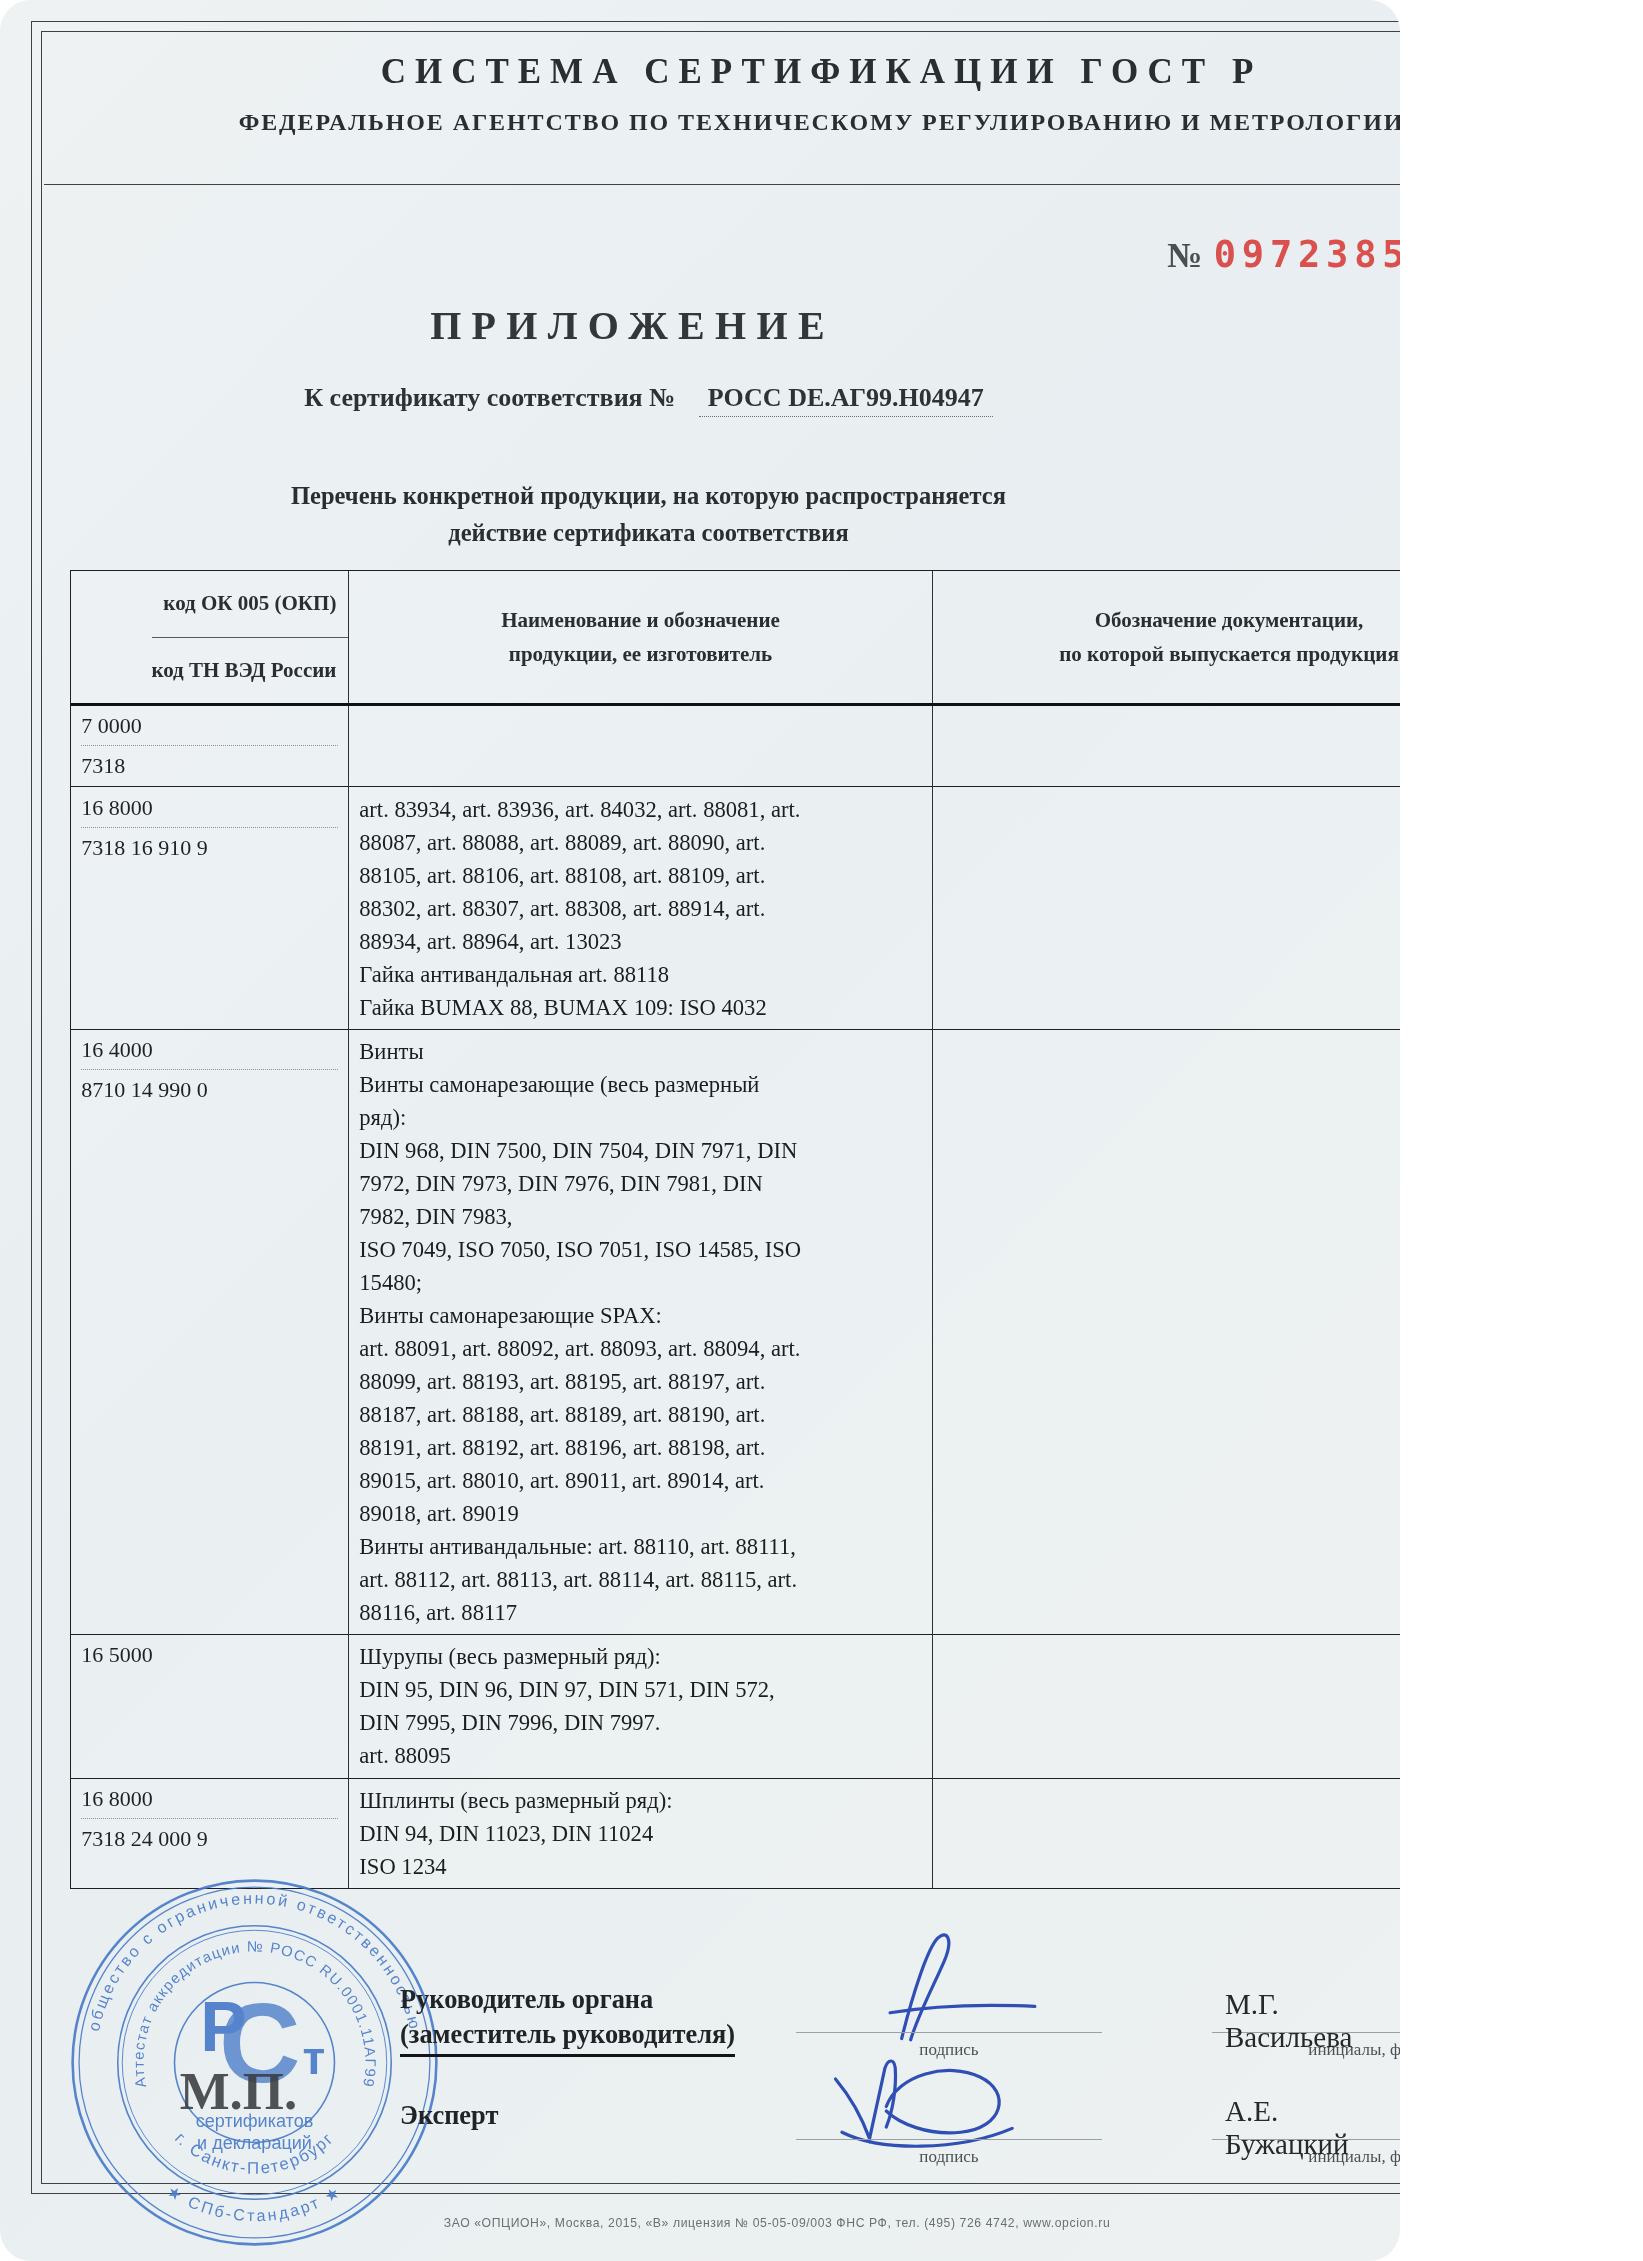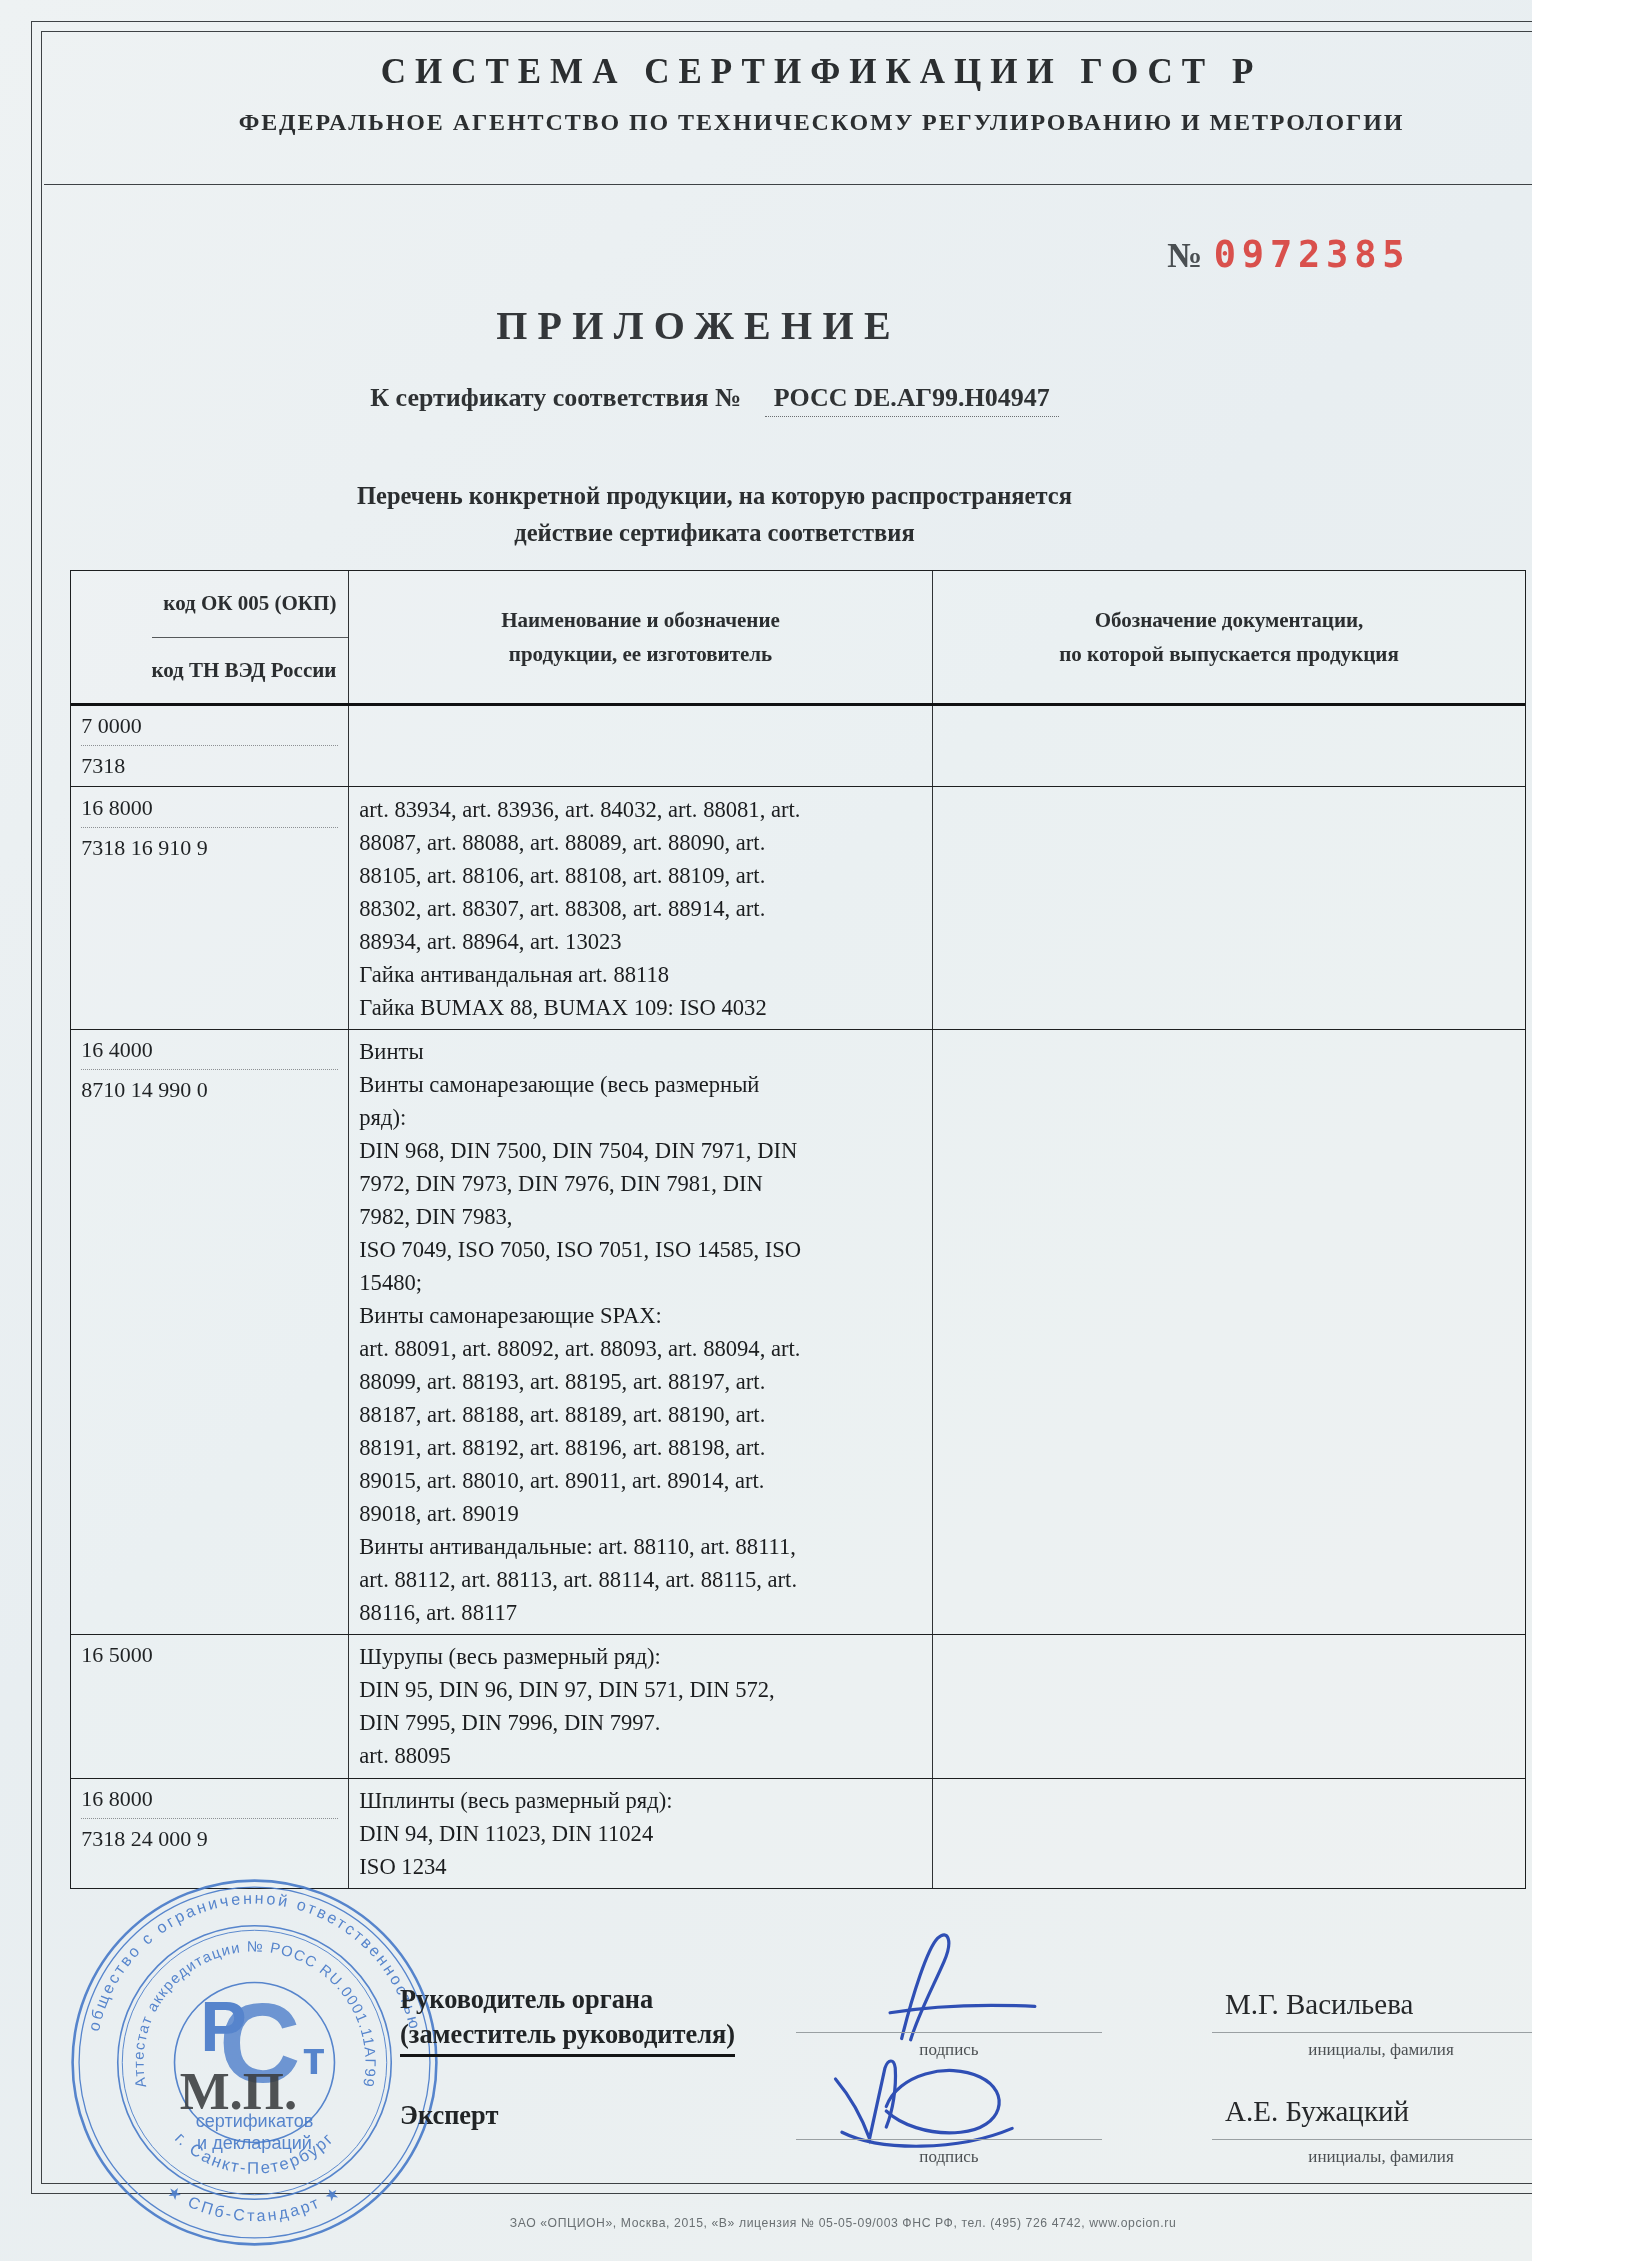--- a/index.html
+++ b/index.html
@@ -1,18 +1,18 @@
 <!DOCTYPE html>
 <html style="font-size:10.3px"><head>
 <meta charset="utf-8">
 <style>
   html,body{margin:0;padding:0;}
   body{width:1644px;height:2261px;font-family:"Liberation Serif",serif;color:#222;}
-  .page{position:relative;width:1532px;height:2261px;overflow:hidden;
-        background:linear-gradient(135deg,#eef2f3 0%,#e8eef1 45%,#edf1f1 100%);}
+  .page{position:relative;width:1400px;height:2261px;overflow:hidden;
+        background:linear-gradient(135deg,#eef2f3 0%,#e8eef1 45%,#edf1f1 100%);border-radius:31px;}
   
   .frame-outer{position:absolute;left:31px;top:20.6px;width:1568px;height:2171px;
                border:1.9px solid #3e4245;}
   .frame-inner{position:absolute;left:9px;top:9px;right:9px;bottom:9px;
                border:1.9px solid #3e4245;}
   .header-divider{position:absolute;left:44px;top:184px;width:1556px;height:0;
                   border-top:1.9px solid #3e4245;}
   
   .hdr{position:absolute;left:45px;top:34px;width:1553px;text-align:center;}
   .hdr-line1{margin-top:18px;font-size:35px;font-weight:700;letter-spacing:9px;color:#2b2e30;}

